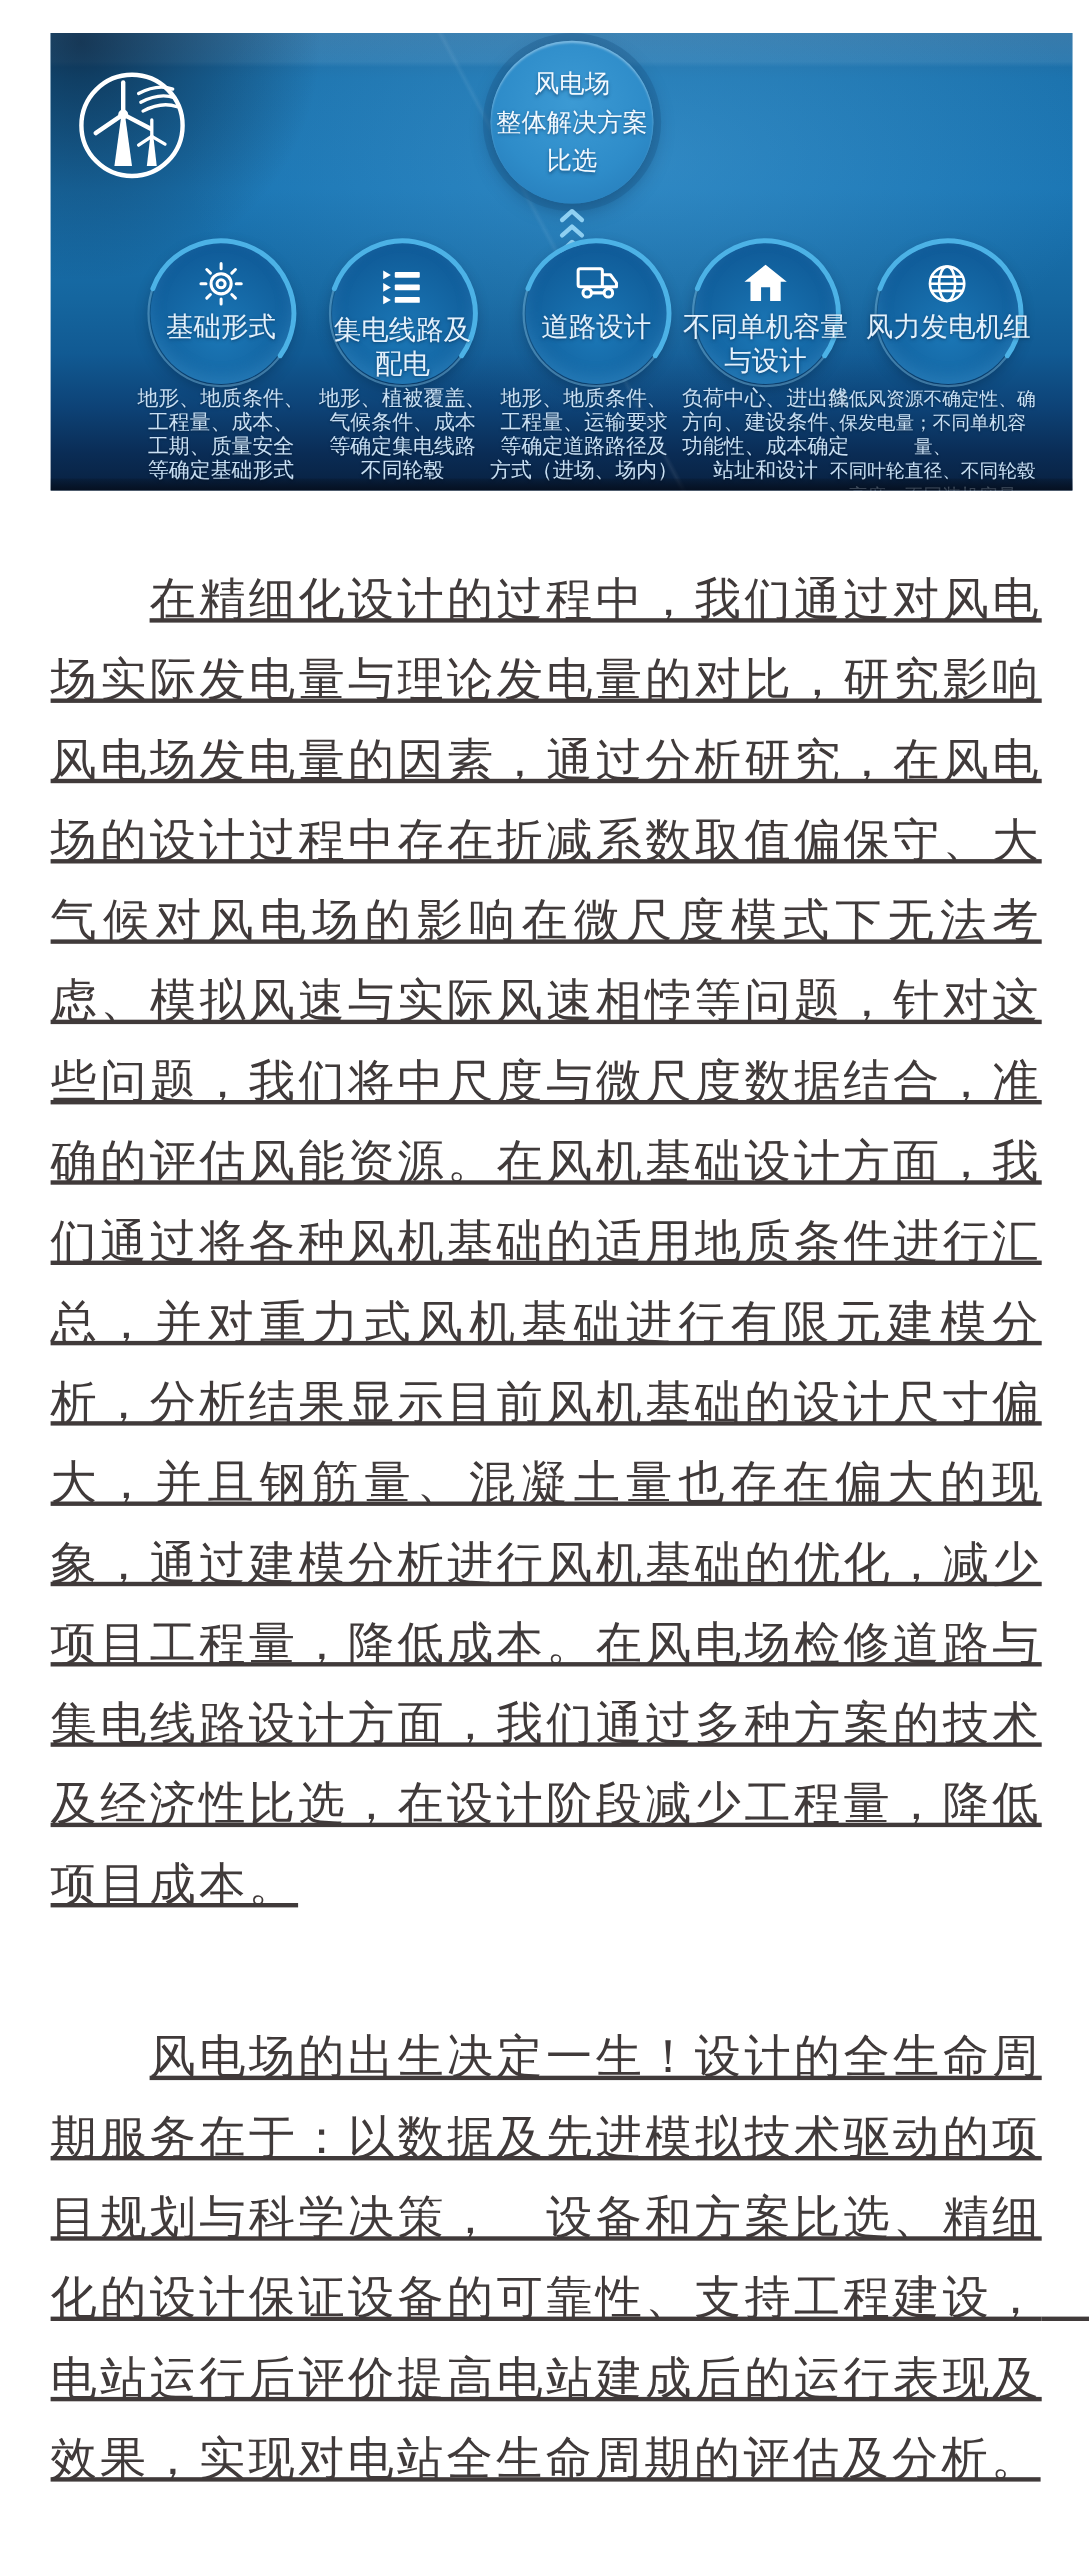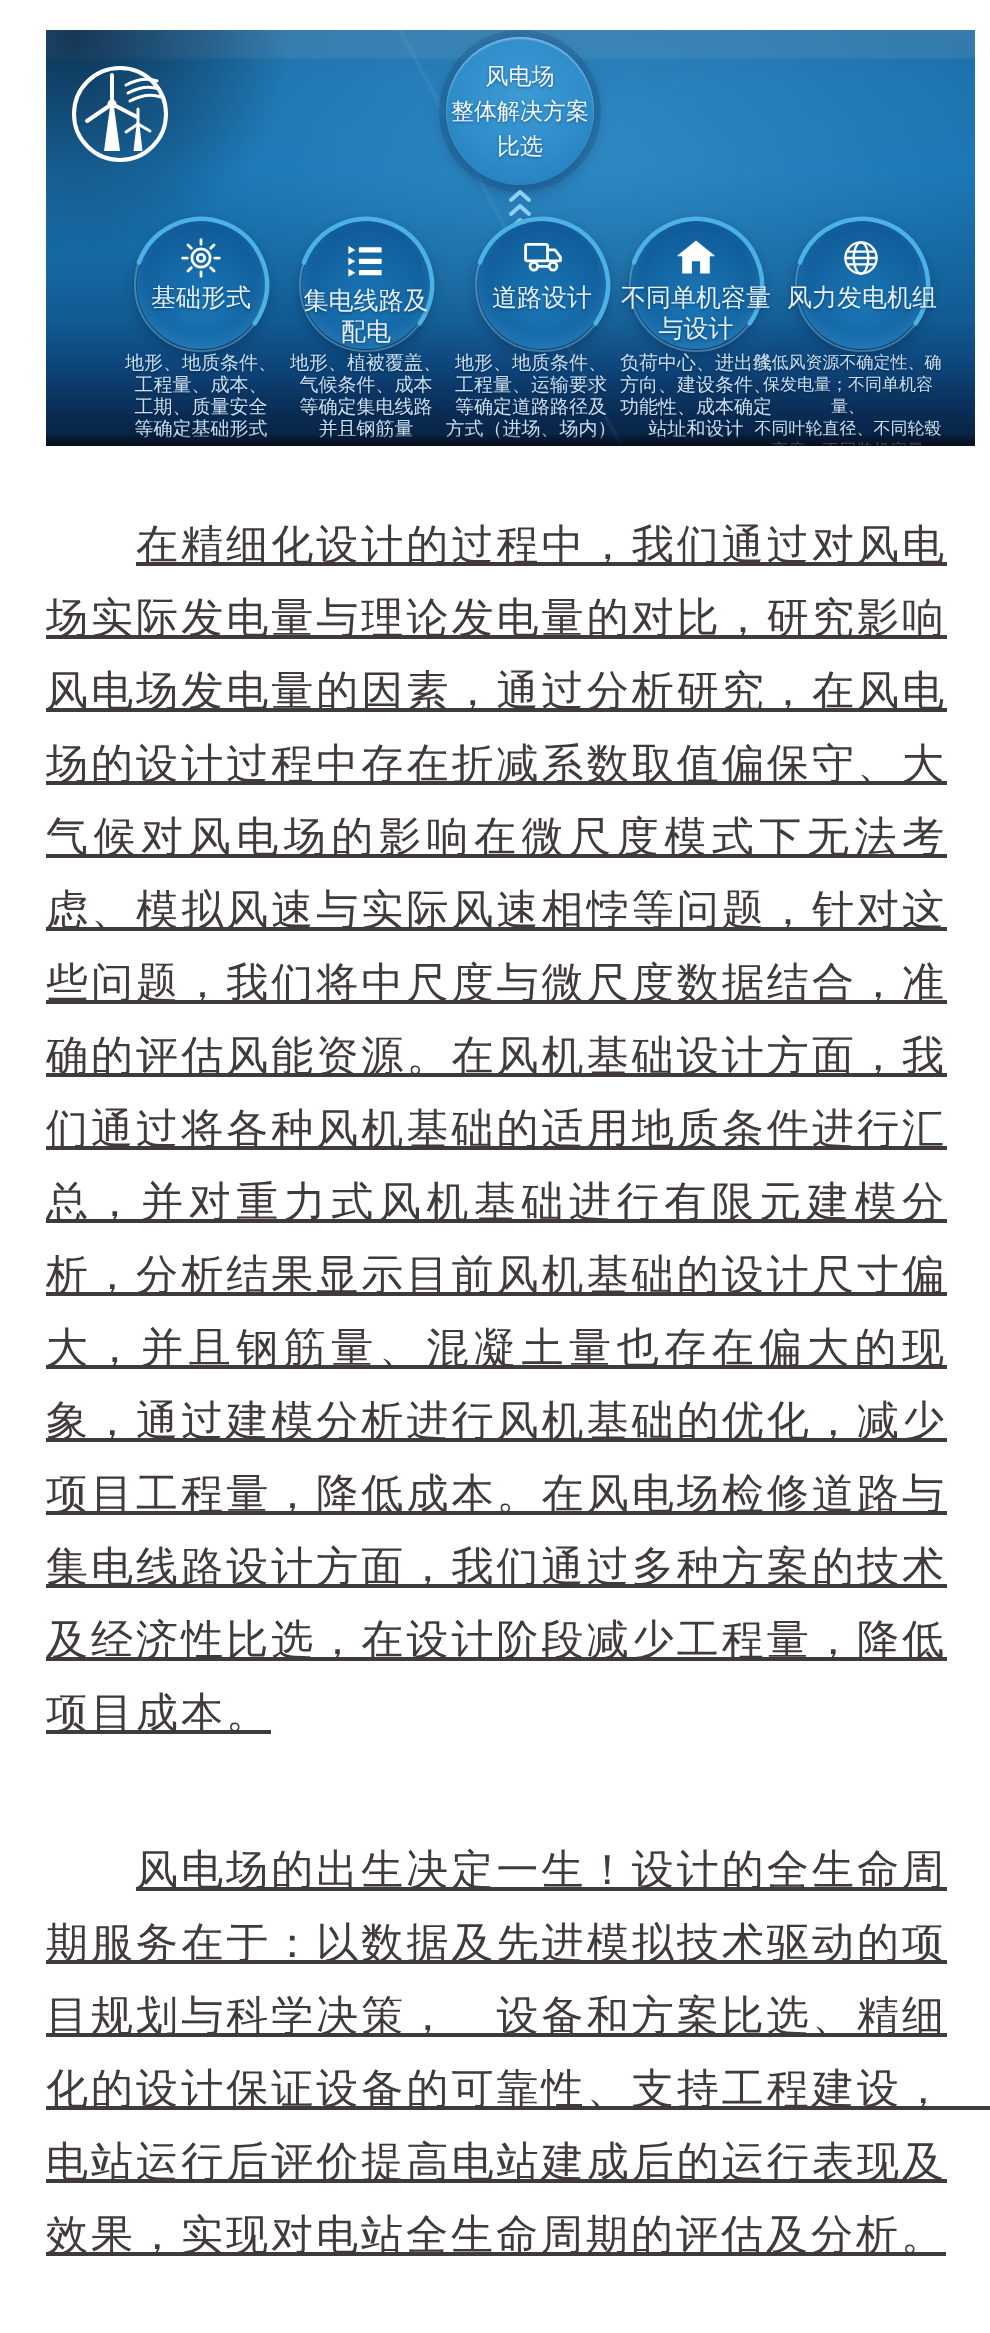--- a/index.html
+++ b/index.html
@@ -189,21 +189,21 @@
         <div class="desc" style="width: 162px; left: 74px; font-size: 19px;">
           <div>地形、地质条件、</div>
           <div>工程量、成本、</div>
           <div>工期、质量安全</div>
           <div>等确定基础形式</div>
         </div>
         <div class="desc" style="width: 160px; left: 240px; font-size: 19px;">
           <div>地形、植被覆盖、</div>
           <div>气候条件、成本</div>
           <div>等确定集电线路</div>
-          <div>并且钢筋量</div>
+          <div>不同轮毂</div>
         </div>
         <div class="desc" style="width: 176px; left: 397px; font-size: 19px;">
           <div>地形、地质条件、</div>
           <div>工程量、运输要求</div>
           <div>等确定道路路径及</div>
           <div>方式（进场、场内）</div>
         </div>
         <div class="desc" style="width: 168px; left: 566px; font-size: 19px;">
           <div>负荷中心、进出线</div>
           <div>方向、建设条件、</div>

